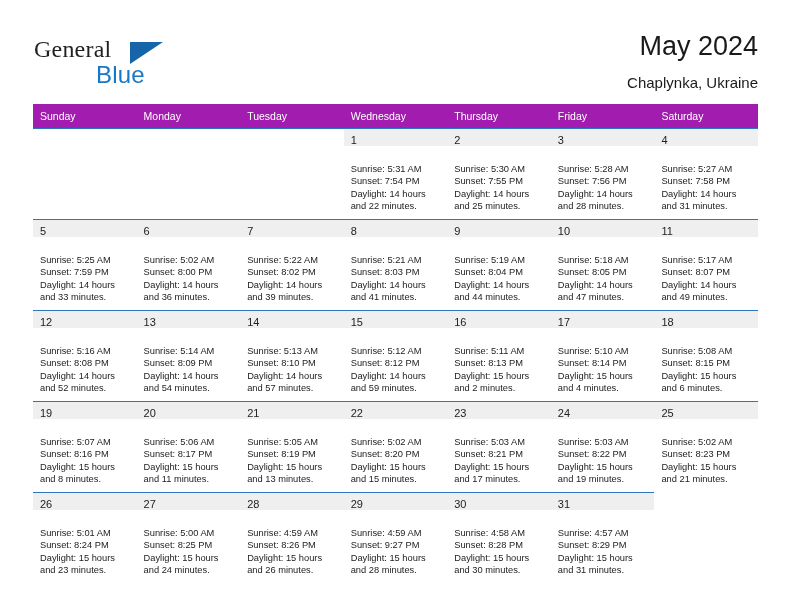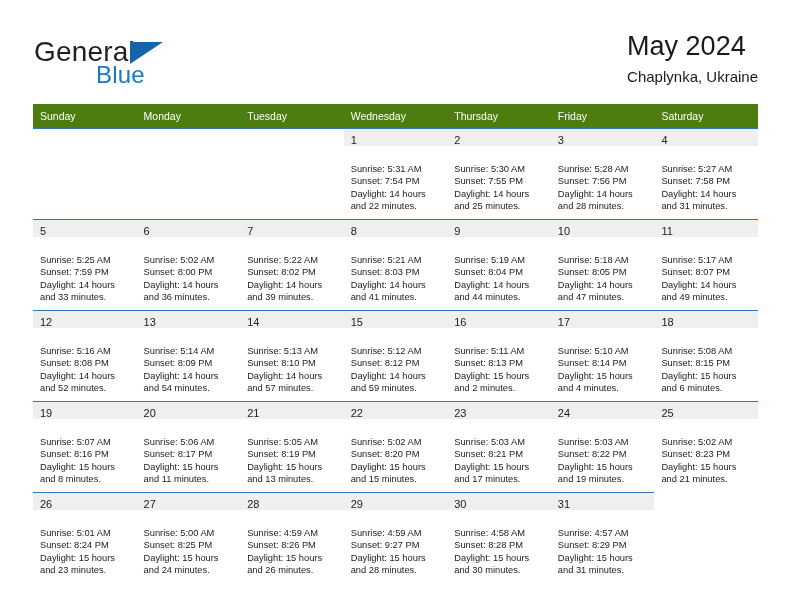--- a/index.html
+++ b/index.html
@@ -33,24 +33,24 @@
     position: absolute;
     left: 34px;
     top: 36px;
     width: 220px;
     height: 56px;
   }
   .logo-general {
     position: absolute;
     left: 0;
     top: 0;
-    font-size: 28px;
+    font-size: 24px;
     letter-spacing: 0.2px;
     color: #231f20;
-    font-family: Liberation Sans, sans-serif;
+    font-family: Liberation Serif, serif;
   }
   .logo-triangle {
     position: absolute;
     left: 96px;
     top: 6px;
     width: 0;
     height: 0;
     border-left: 33px solid #1565a8;
     border-bottom: 22px solid transparent;
   }
@@ -61,49 +61,49 @@
     font-size: 24px;
     letter-spacing: 0.2px;
     color: #1878c8;
     font-family: "Liberation Sans", sans-serif;
     margin-left: 8px;
   }
   .title-block {
     position: absolute;
     right: 34px;
     top: 30px;
-    text-align: left;
+    text-align: right;
   }
   .title {
     font-size: 27px;
     color: #1a1a1a;
     line-height: 32px;
     white-space: nowrap;
   }
   .subtitle {
     font-size: 15px;
     color: #1a1a1a;
     line-height: 22px;
-    margin-top: 4px;
+    margin-top: 10px;
     white-space: nowrap;
   }
 
   
   .calendar {
     position: absolute;
     left: 33px;
     top: 104px;
     width: 725px;
     border-collapse: collapse;
     table-layout: fixed;
   }
   .calendar col { width: 103.57px; }
 
   thead th {
-    background: #4d7c0f;
+    background: #a21caf;
     color: #ffffff;
     font-size: 10.5px;
     font-weight: normal;
     text-align: left;
     padding: 6px 0 6px 7px;
     height: 10px;
     line-height: 12px;
   }
 
   tbody td {

